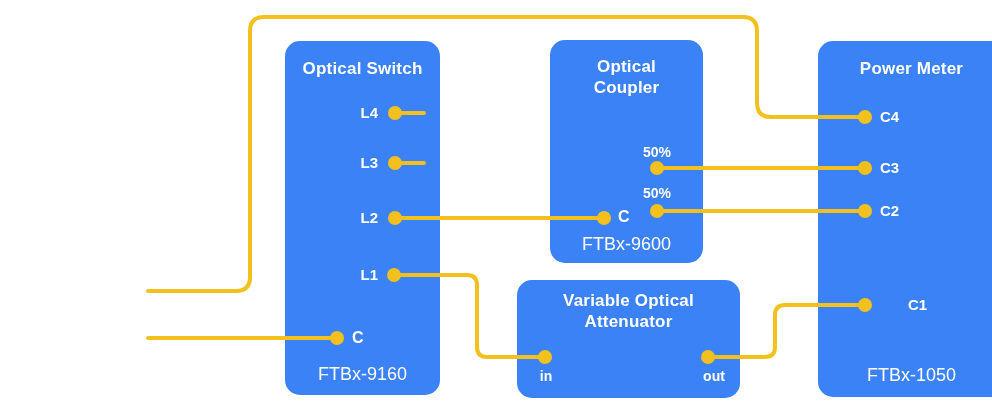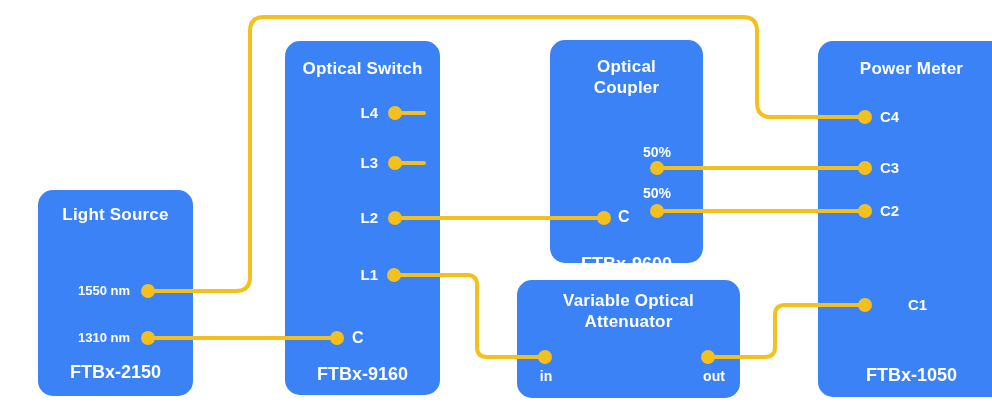--- a/index.html
+++ b/index.html
@@ -9,45 +9,37 @@
   }
   .box{position:absolute;border-radius:15px;background:#3b82f6;}
   .box.gray{background:#3b82f6;}
   .box-title{
     position:absolute;left:0;right:0;text-align:center;color:#ffffff;
     font-size:17px;font-weight:700;line-height:21px;letter-spacing:.2px;
   }
   .box-title.narrow{margin:0 auto;}
   .box-model{
     position:absolute;left:0;right:0;text-align:center;color:#ffffff;
-    font-size:18px;font-weight:700;margin-top:20px;
+    font-size:18px;font-weight:400;
   }
   .port-label{
     position:absolute;color:#ffffff;font-weight:700;font-size:15px;line-height:16px;
   }
   .port-label.small{font-size:13px;}
   .dot{
     position:absolute;width:14px;height:14px;border-radius:50%;background:#f3c01d;
   }
   .cables{position:absolute;left:0;top:0;pointer-events:none;}
   .cables path{fill:none;stroke:#f3c01d;stroke-width:4;stroke-linecap:round;}
 </style>
 </head>
 <body>
 
 <div class="stage">
 
-  <div class="box" style="left:38px;top:190px;width:155px;height:206px;">
-    <div class="box-title" style="top:14px;">Light Source</div>
-    <div class="port-label small" style="left:18px;top:93px;width:74px;text-align:right;">1550 nm</div>
-    <span class="dot" style="left:103px;top:94px;"></span>
-    <div class="port-label small" style="left:18px;top:140px;width:74px;text-align:right;">1310 nm</div>
-    <span class="dot" style="left:103px;top:141px;"></span>
-    <div class="box-model" style="bottom:13px;">FTBx-2150</div>
-  </div>
 
   <div class="box" style="left:285px;top:41px;width:155px;height:354px;">
     <div class="box-title" style="top:17px;">Optical Switch</div>
     <div class="port-label" style="left:43px;top:64px;width:50px;text-align:right;">L4</div>
     <span class="dot" style="left:103px;top:65px;"></span>
     <div class="port-label" style="left:43px;top:114px;width:50px;text-align:right;">L3</div>
     <span class="dot" style="left:103px;top:115px;"></span>
     <div class="port-label" style="left:43px;top:169px;width:50px;text-align:right;">L2</div>
     <span class="dot" style="left:103px;top:170px;"></span>
     <div class="port-label" style="left:43px;top:226px;width:50px;text-align:right;">L1</div>

